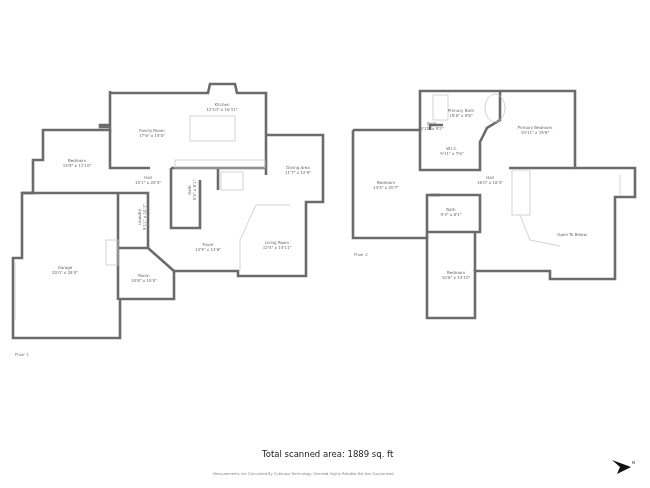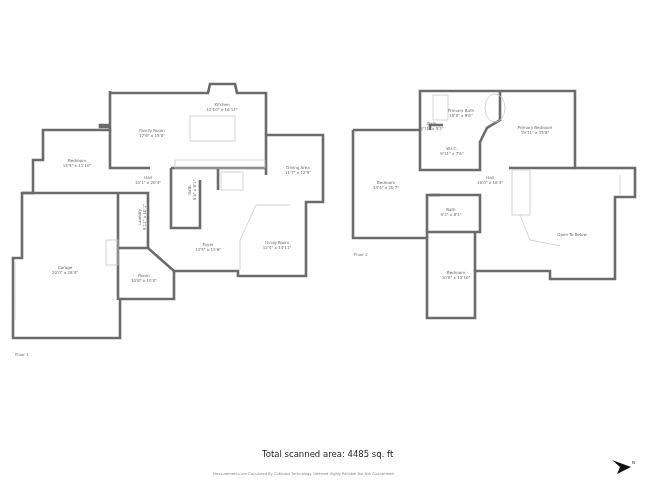--- a/index.html
+++ b/index.html
@@ -137,15 +137,15 @@
   </div>
 <div class="lbl" style="left:572px;top:232px">
     <div>Open To Below</div>
   </div>
 <div class="lbl" style="left:456px;top:270px">
     <div>Bedroom</div>
     <div>10'8" x 13'10"</div>
   </div>
 <div class="floor" style="left:354px;top:252px">Floor 2</div>
 
-<div class="total">Total scanned area: 4485 sq. ft</div>
+<div class="total">Total scanned area: 1889 sq. ft</div>
 <div class="disc">Measurements Are Calculated By Cubicasa Technology. Deemed Highly Reliable But Not Guaranteed.</div>
 <div class="north">N</div>
 
 </body></html>

